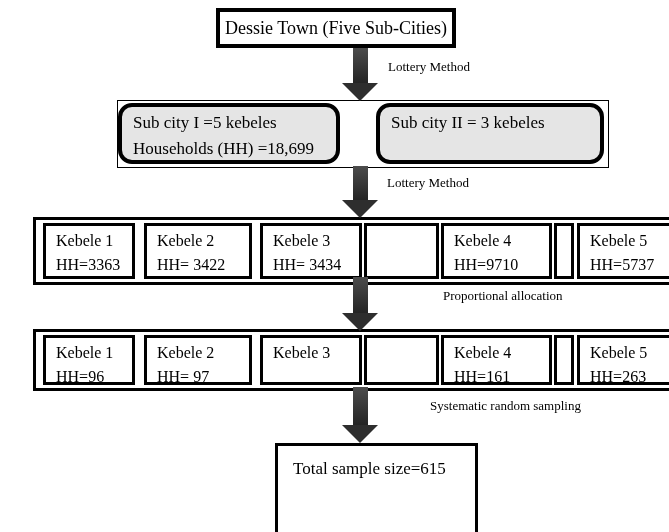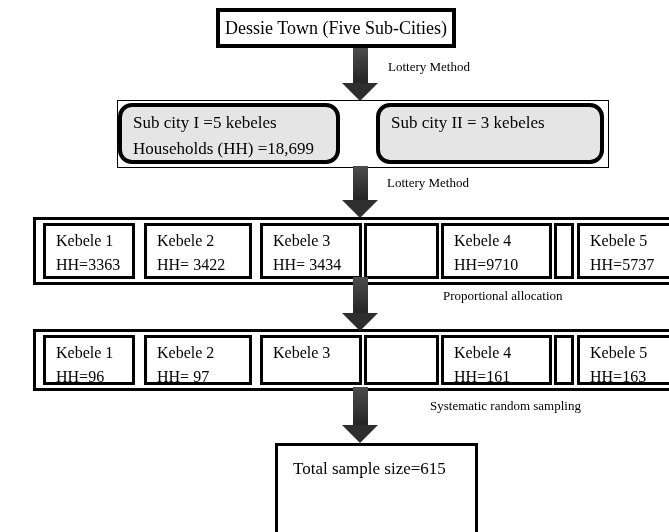--- a/index.html
+++ b/index.html
@@ -106,21 +106,21 @@
       <div>Kebele 3</div>
     </div>
     <div class="kcell empty" style="margin-left:2px;width:75px;"></div>
     <div class="kcell" style="margin-left:2px;width:111px;">
       <div>Kebele 4</div>
       <div>HH=161</div>
     </div>
     <div class="kcell empty" style="margin-left:2px;width:20px;"></div>
     <div class="kcell" style="margin-left:3px;width:96px;">
       <div>Kebele 5</div>
-      <div>HH=163</div>
+      <div>HH=263</div>
     </div>
   </div>
 
   <div class="arrow" style="left:342px;top:387px;height:56px;">
     <div class="shaft"></div>
     <div class="head"></div>
   </div>
   <div class="flow-label" style="left:402px;top:398px;margin-left:28px;">Systematic random sampling</div>
 
   <div class="box total-box">

